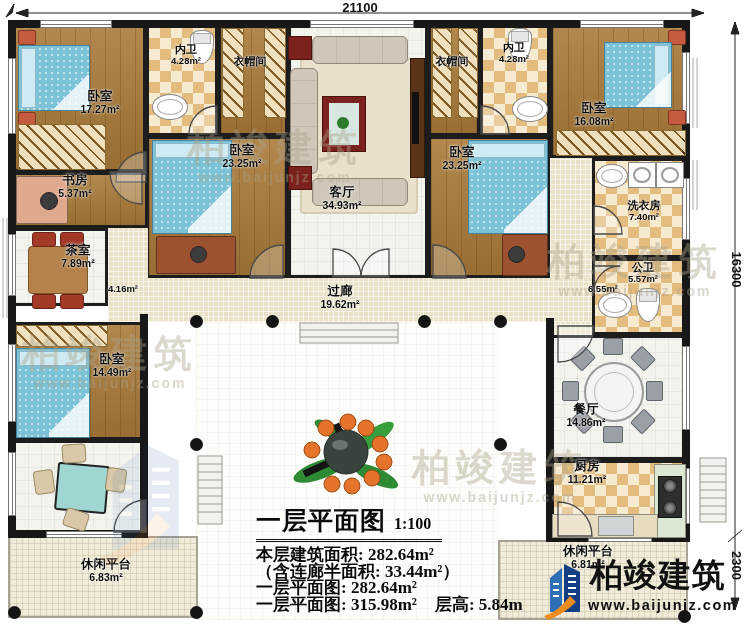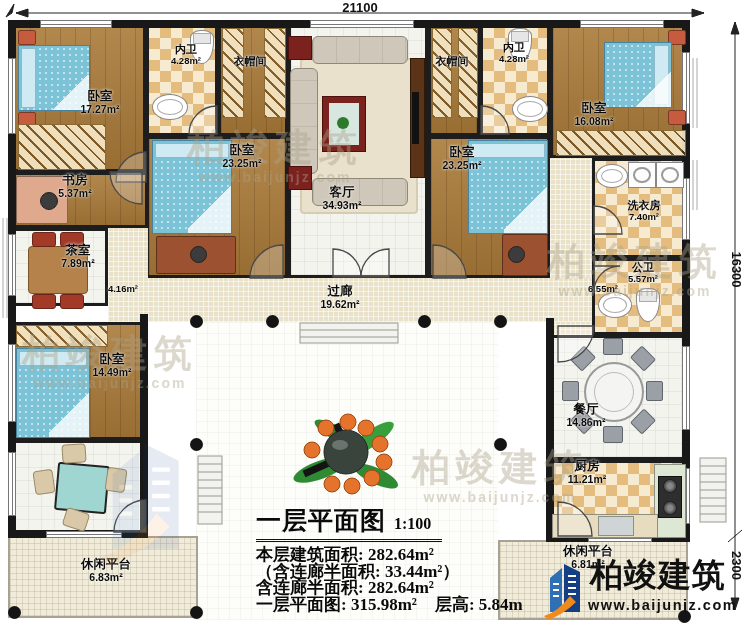--- a/index.html
+++ b/index.html
@@ -339,21 +339,21 @@
       <use href="#bjicon" transform="translate(542,558)"></use>
     </g>
   </svg>
 
   <div class="titleblock">
     <div class="tb-row">
       <span class="tb-title">一层平面图</span><span class="tb-scale">1:100</span>
     </div>
     <div class="tb-line" style="margin-top:5px;">本层建筑面积: 282.64m²</div>
     <div class="tb-line">（含连廊半面积: 33.44m²）</div>
-    <div class="tb-line">含连廊半面积: 282.64m²</div>
+    <div class="tb-line">一层平面图: 282.64m²</div>
     <div class="tb-line">
       <span>一层平面图: 315.98m²</span><span class="gap"></span><span>层高: 5.84m</span>
     </div>
   </div>
 
   <div class="logo-t">柏竣建筑</div>
   <div class="logo-u">www.baijunjz.com</div>
 
 </div>
 

